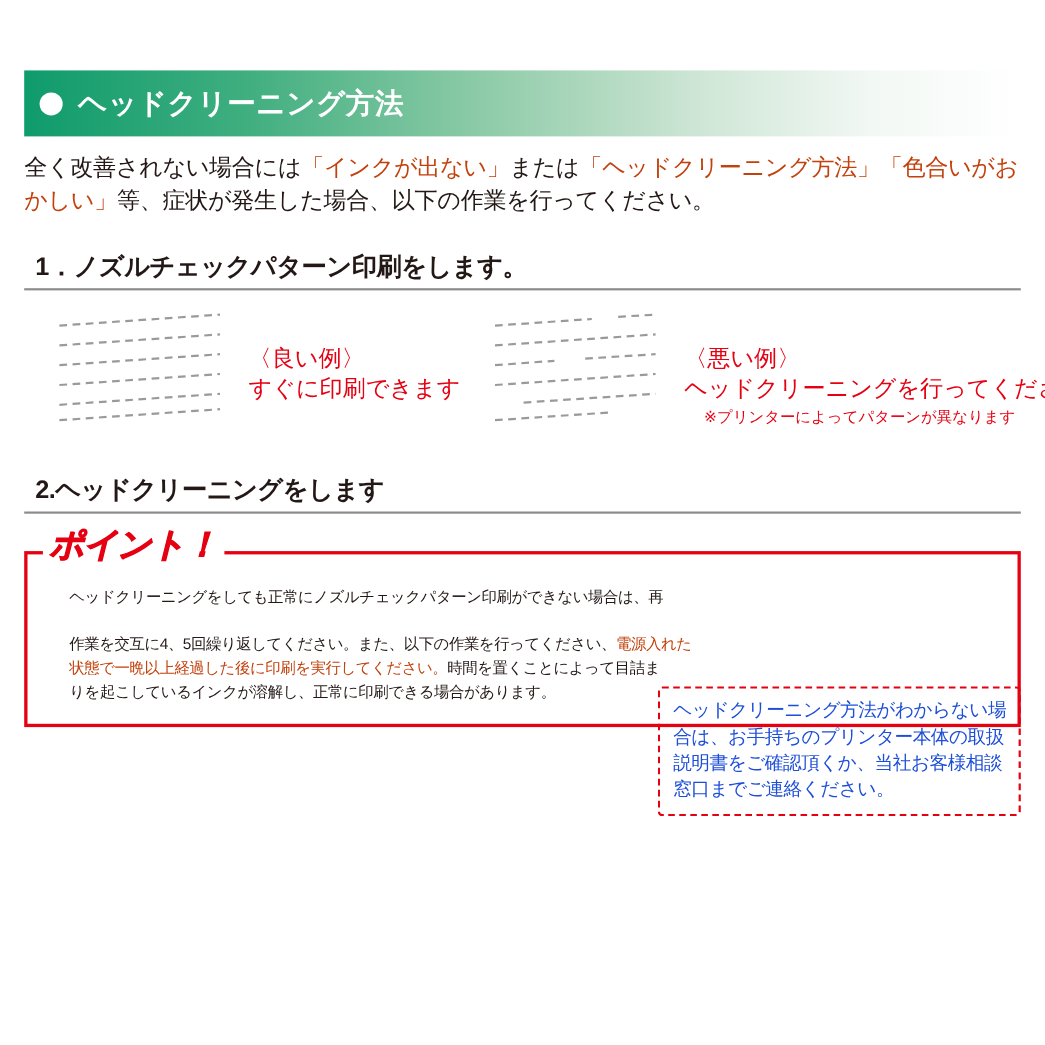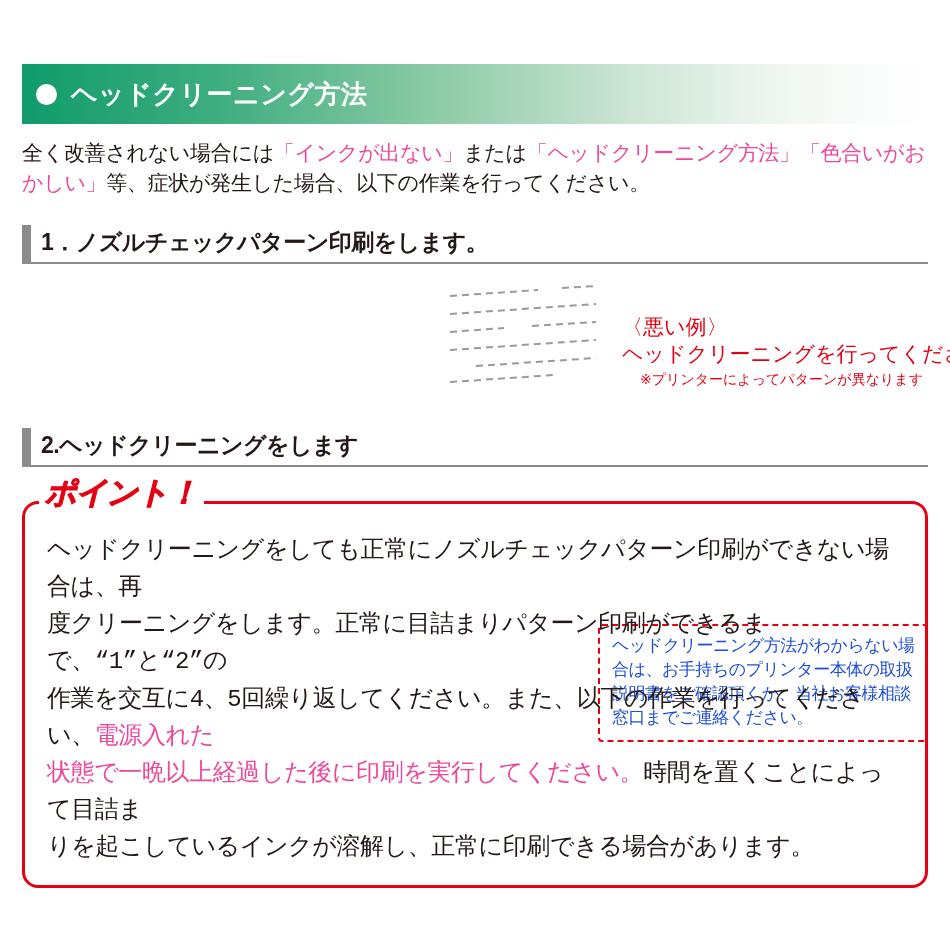--- a/index.html
+++ b/index.html
@@ -50,29 +50,30 @@
   }
 
   
   .intro {
     margin-top: 14px;
     font-size: 21px;
     line-height: 1.45;
     letter-spacing: -0.3px;
   }
   .hl {
-    color: #ec4899;
+    color: #c2410c;
     margin-top: 28px;
   }
 
   
   .sec-head {
     display: flex;
     align-items: stretch;
     margin-top: 26px;
+    flex-direction: column;
   }
   .sec-bar {
     width: 9px;
     background: #8c8c8c;
     flex: 0 0 auto;
   }
   .sec-head-inner {
     flex: 1 1 auto;
     border-bottom: 2px solid #8c8c8c;
     padding: 2px 0 4px 10px;
@@ -145,42 +146,41 @@
     font-size: 17px;
     line-height: 1.42;
     letter-spacing: -0.5px;
   }
 
   
   .point-box {
     position: relative;
     margin-top: 34px;
     border: 3px solid #e50012;
-    border-radius: 16px;
-    padding: 28px 20px 18px 22px;
-    box-sizing: border-box;
-    font-family: Liberation Mono, monospace;
+    border-radius: 0;
+    padding: 28px 20px 18px 38px;
+    box-sizing: border-box;
   }
   .point-badge {
     position: absolute;
     top: -25px;
     left: 14px;
     background: #ffffff;
     padding: 0 6px;
     font-size: 31px;
     font-weight: bold;
     font-style: italic;
     color: #e50012;
     -webkit-text-stroke: 1px #e50012;
     letter-spacing: -1px;
     line-height: 1;
     white-space: nowrap;
   }
   .point-text {
-    font-size: 24px;
+    font-size: 14px;
     line-height: 1.55;
     letter-spacing: -0.4px;
   }
 </style>
 </head>
 <body>
 
 <div class="page">
 
   <div class="header-band">
@@ -192,20 +192,38 @@
     <span>全く改善されない場合には</span><span class="hl">「インクが出ない」</span><span>または</span><span class="hl">「ヘッドクリーニング方法」</span><span class="hl">「色合いがおかしい」</span><span>等、症状が発生した場合、以下の作業を行ってください。</span>
   </div>
 
   <div class="sec-head">
     <div class="sec-bar"></div>
     <div class="sec-head-inner">1．ノズルチェックパターン印刷をします。</div>
   </div>
 
   <div class="samples">
 
+    <div class="sample-block sample-good">
+      <div class="pattern">
+        <svg width="160" height="104" viewBox="0 0 160 104" xmlns="http://www.w3.org/2000/svg">
+          <g stroke="#9a9a9a" stroke-width="2" stroke-dasharray="7 5" fill="none">
+            <line x1="4" y1="14" x2="150" y2="4"></line>
+            <line x1="4" y1="32" x2="150" y2="22"></line>
+            <line x1="4" y1="50" x2="150" y2="40"></line>
+            <line x1="4" y1="68" x2="150" y2="58"></line>
+            <line x1="4" y1="86" x2="150" y2="76"></line>
+            <line x1="4" y1="100" x2="150" y2="90"></line>
+          </g>
+        </svg>
+      </div>
+      <div class="sample-caption">
+        <div class="cap-title">〈良い例〉</div>
+        <div class="cap-sub">すぐに印刷できます</div>
+      </div>
+    </div>
 
     <div class="sample-block sample-bad">
       <div class="pattern">
         <svg width="160" height="104" viewBox="0 0 160 104" xmlns="http://www.w3.org/2000/svg">
           <g stroke="#9a9a9a" stroke-width="2" stroke-dasharray="7 5" fill="none">
             <line x1="4" y1="14" x2="92" y2="8"></line>
             <line x1="116" y1="6" x2="150" y2="4"></line>
             <line x1="4" y1="32" x2="150" y2="22"></line>
             <line x1="4" y1="50" x2="58" y2="46"></line>
             <line x1="86" y1="44" x2="150" y2="40"></line>
@@ -228,20 +246,20 @@
     <div class="sec-bar"></div>
     <div class="sec-head-inner">2.ヘッドクリーニングをします</div>
   </div>
 
   <div class="note-box">ヘッドクリーニング方法がわからない場合は、お手持ちのプリンター本体の取扱説明書をご確認頂くか、当社お客様相談窓口までご連絡ください。</div>
 
   <div class="point-box">
     <div class="point-badge">ポイント！</div>
     <div class="point-text">
       <span>ヘッドクリーニングをしても正常にノズルチェックパターン印刷ができない場合は、再</span><br>
-      <span>度クリーニングをします。正常に目詰まりパターン印刷ができるまで、“1”と“2”の</span><br>
+      <br>
       <span>作業を交互に4、5回繰り返してください。また、以下の作業を行ってください、</span><span class="hl">電源入れた</span><br>
       <span class="hl">状態で一晩以上経過した後に印刷を実行してください。</span><span>時間を置くことによって目詰ま</span><br>
       <span>りを起こしているインクが溶解し、正常に印刷できる場合があります。</span>
     </div>
   </div>
 
 </div>
 
 </body></html>

